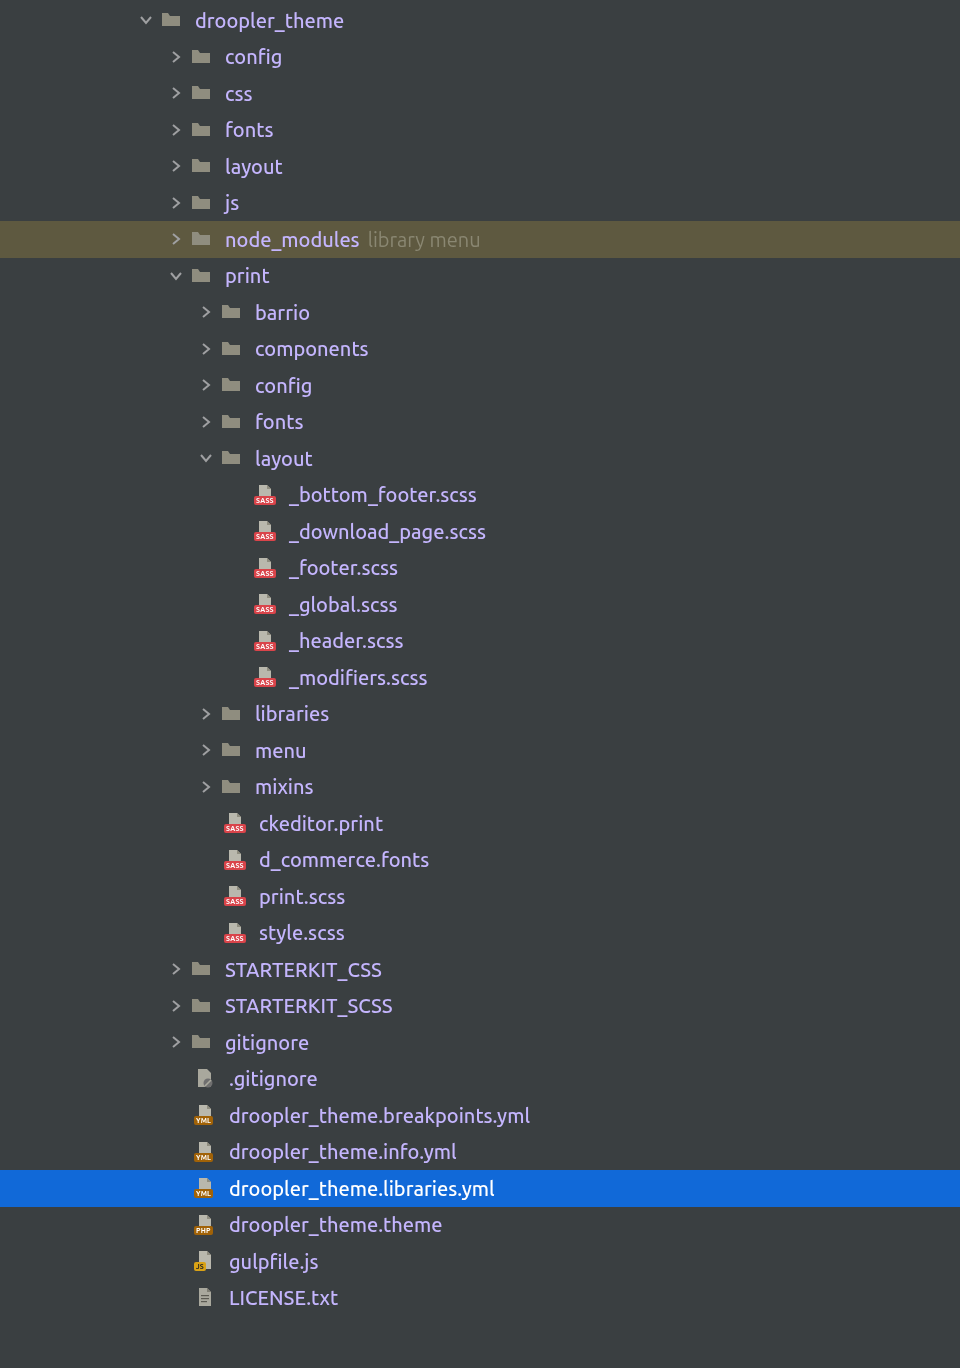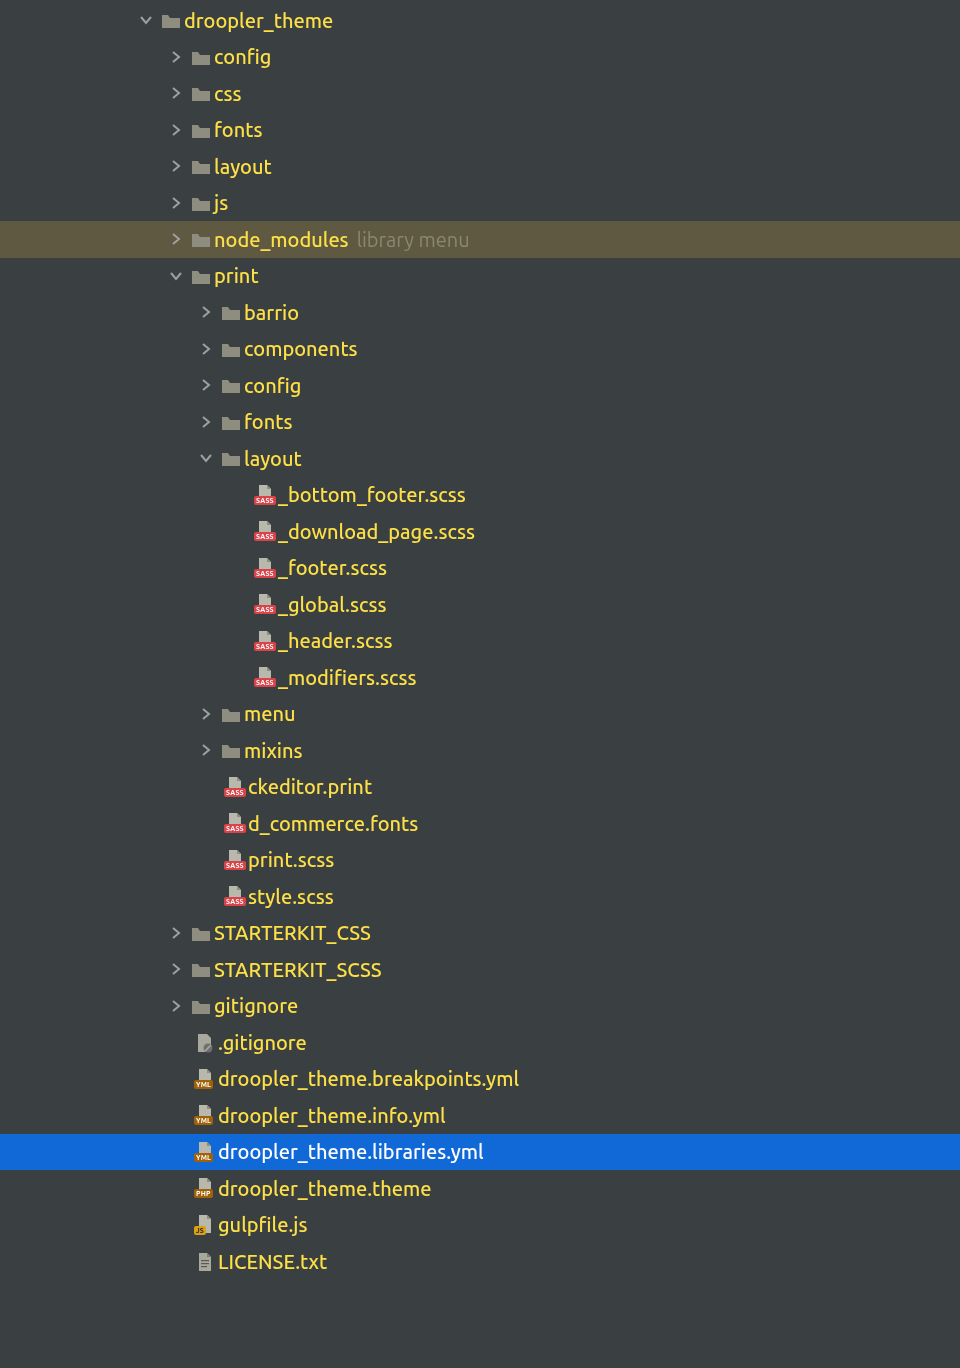--- a/index.html
+++ b/index.html
@@ -30,26 +30,26 @@
     background: #1169d8;
   }
   .row.selected .label { color: #ffffff; }
   .indent { display:inline-block; }
   .arrow {
     width: 20px; height: 20px;
     display:inline-flex; align-items:center; justify-content:center;
     margin-right: 4px;
   }
   .folder-icon, .file-icon, .badge-icon {
-    display:inline-flex; align-items:flex-end; justify-content:center;
-    margin-right: 2px;
+    display:inline-flex; align-items:flex-start; justify-content:center;
+    margin-right: 13px;
   }
   .folder-icon { width: 22px; height:18px; }
   .label {
-    color: #fde047;
+    color: #c4b5fd;
     font-weight: 500;
   }
   .suffix {
     color: #8a8772;
     margin-left: 8px;
   }
   .file-icon { width: 22px; height: 22px; }
   .badge {
     font-size: 7px;
     font-weight: bold;
@@ -341,20 +341,34 @@
       <span class="arrow">
         <svg width="12" height="12" viewBox="0 0 12 12">
           <path d="M3 1 L9 6 L3 11" fill="none" stroke="#9fa0a2" stroke-width="2"></path>
         </svg>
       </span>
       <span class="folder-icon">
         <svg width="20" height="16" viewBox="0 0 20 16">
           <path d="M1 3 L1 15 L19 15 L19 5 L9 5 L7 2 L1 2 Z" fill="#8f8d7f"></path>
         </svg>
       </span>
+      <span class="label">libraries</span>
+    </div>
+    <div class="row">
+      <span class="indent" style="width:196px"></span>
+      <span class="arrow">
+        <svg width="12" height="12" viewBox="0 0 12 12">
+          <path d="M3 1 L9 6 L3 11" fill="none" stroke="#9fa0a2" stroke-width="2"></path>
+        </svg>
+      </span>
+      <span class="folder-icon">
+        <svg width="20" height="16" viewBox="0 0 20 16">
+          <path d="M1 3 L1 15 L19 15 L19 5 L9 5 L7 2 L1 2 Z" fill="#8f8d7f"></path>
+        </svg>
+      </span>
       <span class="label">menu</span>
     </div>
     <div class="row">
       <span class="indent" style="width:196px"></span>
       <span class="arrow">
         <svg width="12" height="12" viewBox="0 0 12 12">
           <path d="M3 1 L9 6 L3 11" fill="none" stroke="#9fa0a2" stroke-width="2"></path>
         </svg>
       </span>
       <span class="folder-icon">

